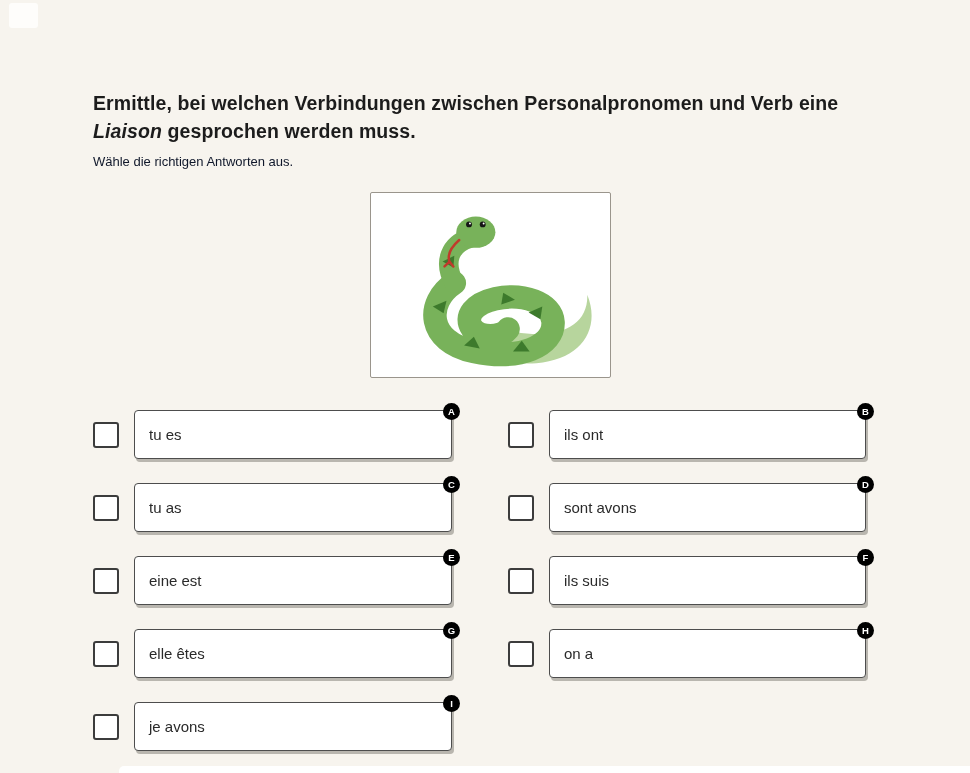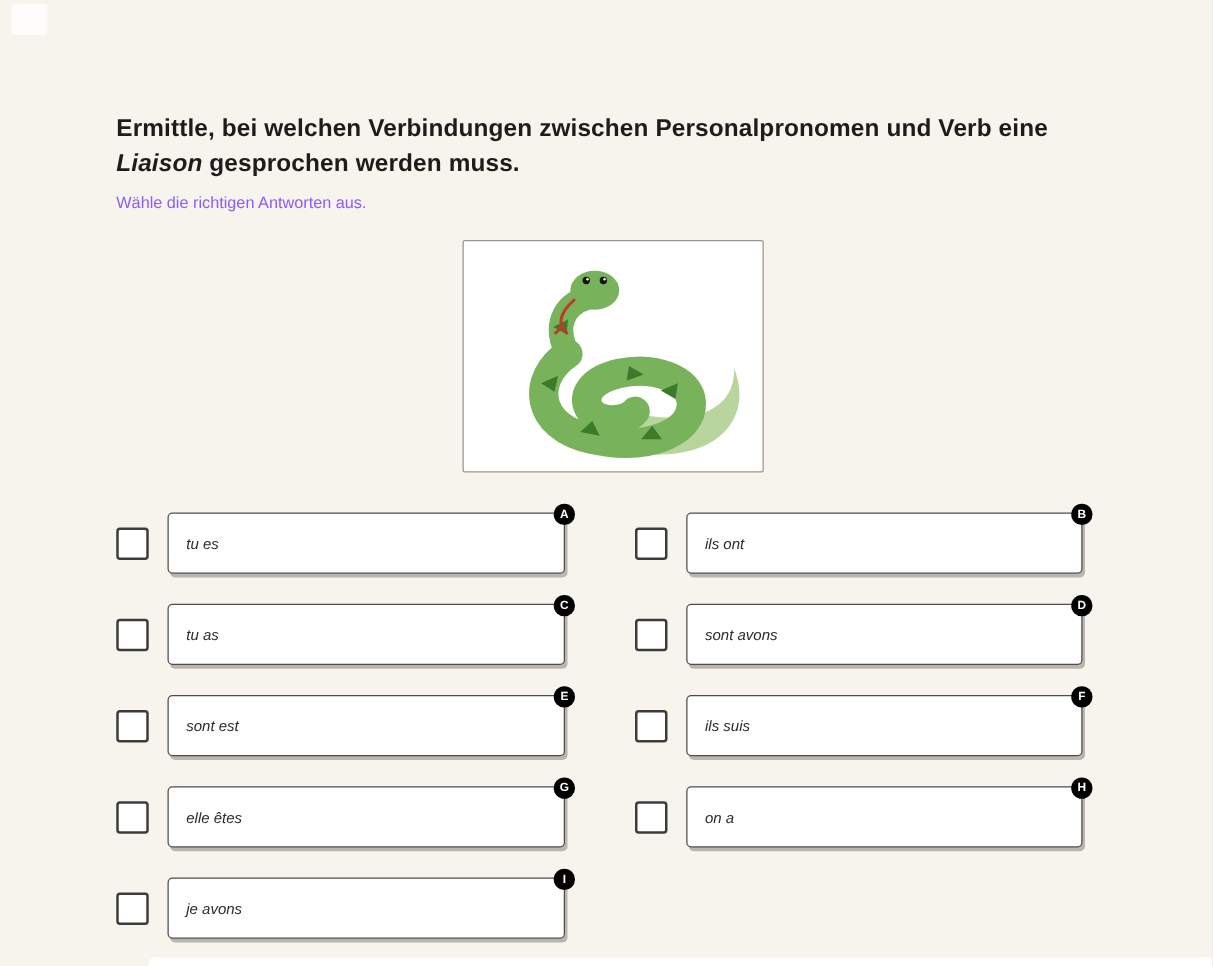--- a/index.html
+++ b/index.html
@@ -38,21 +38,21 @@
     line-height: 1.42;
     color: #1c1c1c;
     letter-spacing: 0.1px;
   }
   .task-title em { font-style: italic; }
 
   .instruction {
     position: absolute;
     left: 93px; top: 154px;
     font-size: 13px;
-    color: #8b5cf6;
+    color: #0f172a;
   }
 
   .illustration-box {
     position: absolute;
     left: 370px; top: 192px;
     width: 241px; height: 186px;
     background: #ffffff;
     border: 1px solid #9a958c;
     border-radius: 2px;
     padding: 4px;
@@ -87,23 +87,22 @@
     background: #ffffff;
     border: 1px solid #4d4d4d;
     border-radius: 4px;
     display: flex;
     align-items: center;
     padding: 0 14px;
     box-shadow: 2px 3px 0 rgba(70, 65, 58, 0.35);
     cursor: pointer;
   }
   .answer-label {
-    font-size: 12px;
+    font-size: 15px;
     color: #2a2a2a;
-    font-style: italic;
   }
   .letter-badge {
     position: absolute;
     top: -8px; right: -9px;
     width: 17px; height: 17px;
     border-radius: 50%;
     background: #000000;
     color: #ffffff;
     font-size: 9.5px;
     font-weight: 700;
@@ -182,21 +181,21 @@
       <div class="checkbox" role="checkbox" aria-checked="false"></div>
       <div class="answer-box">
         <span class="answer-label">sont avons</span>
         <span class="letter-badge">D</span>
       </div>
     </div>
 
     <div class="option-cell">
       <div class="checkbox" role="checkbox" aria-checked="false"></div>
       <div class="answer-box">
-        <span class="answer-label">sont est</span>
+        <span class="answer-label">eine est</span>
         <span class="letter-badge">E</span>
       </div>
     </div>
 
     <div class="option-cell">
       <div class="checkbox" role="checkbox" aria-checked="false"></div>
       <div class="answer-box">
         <span class="answer-label">ils suis</span>
         <span class="letter-badge">F</span>
       </div>

